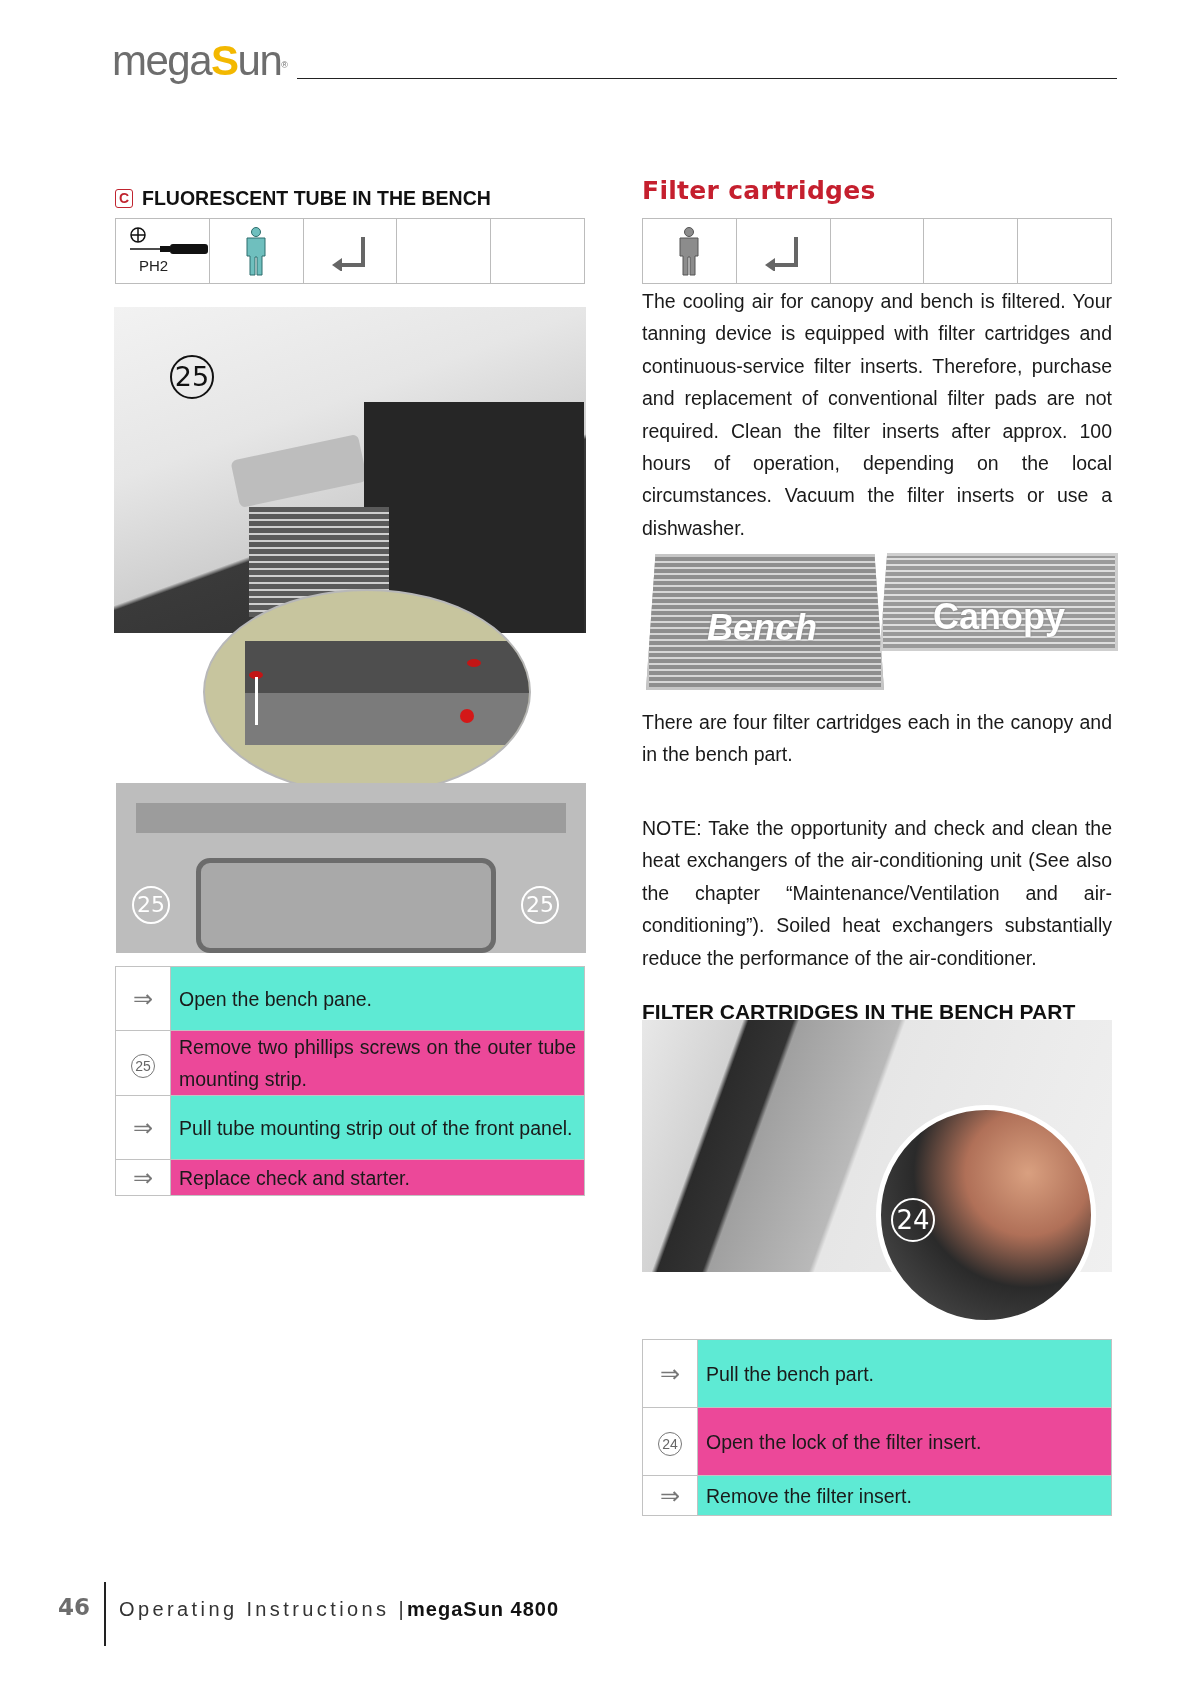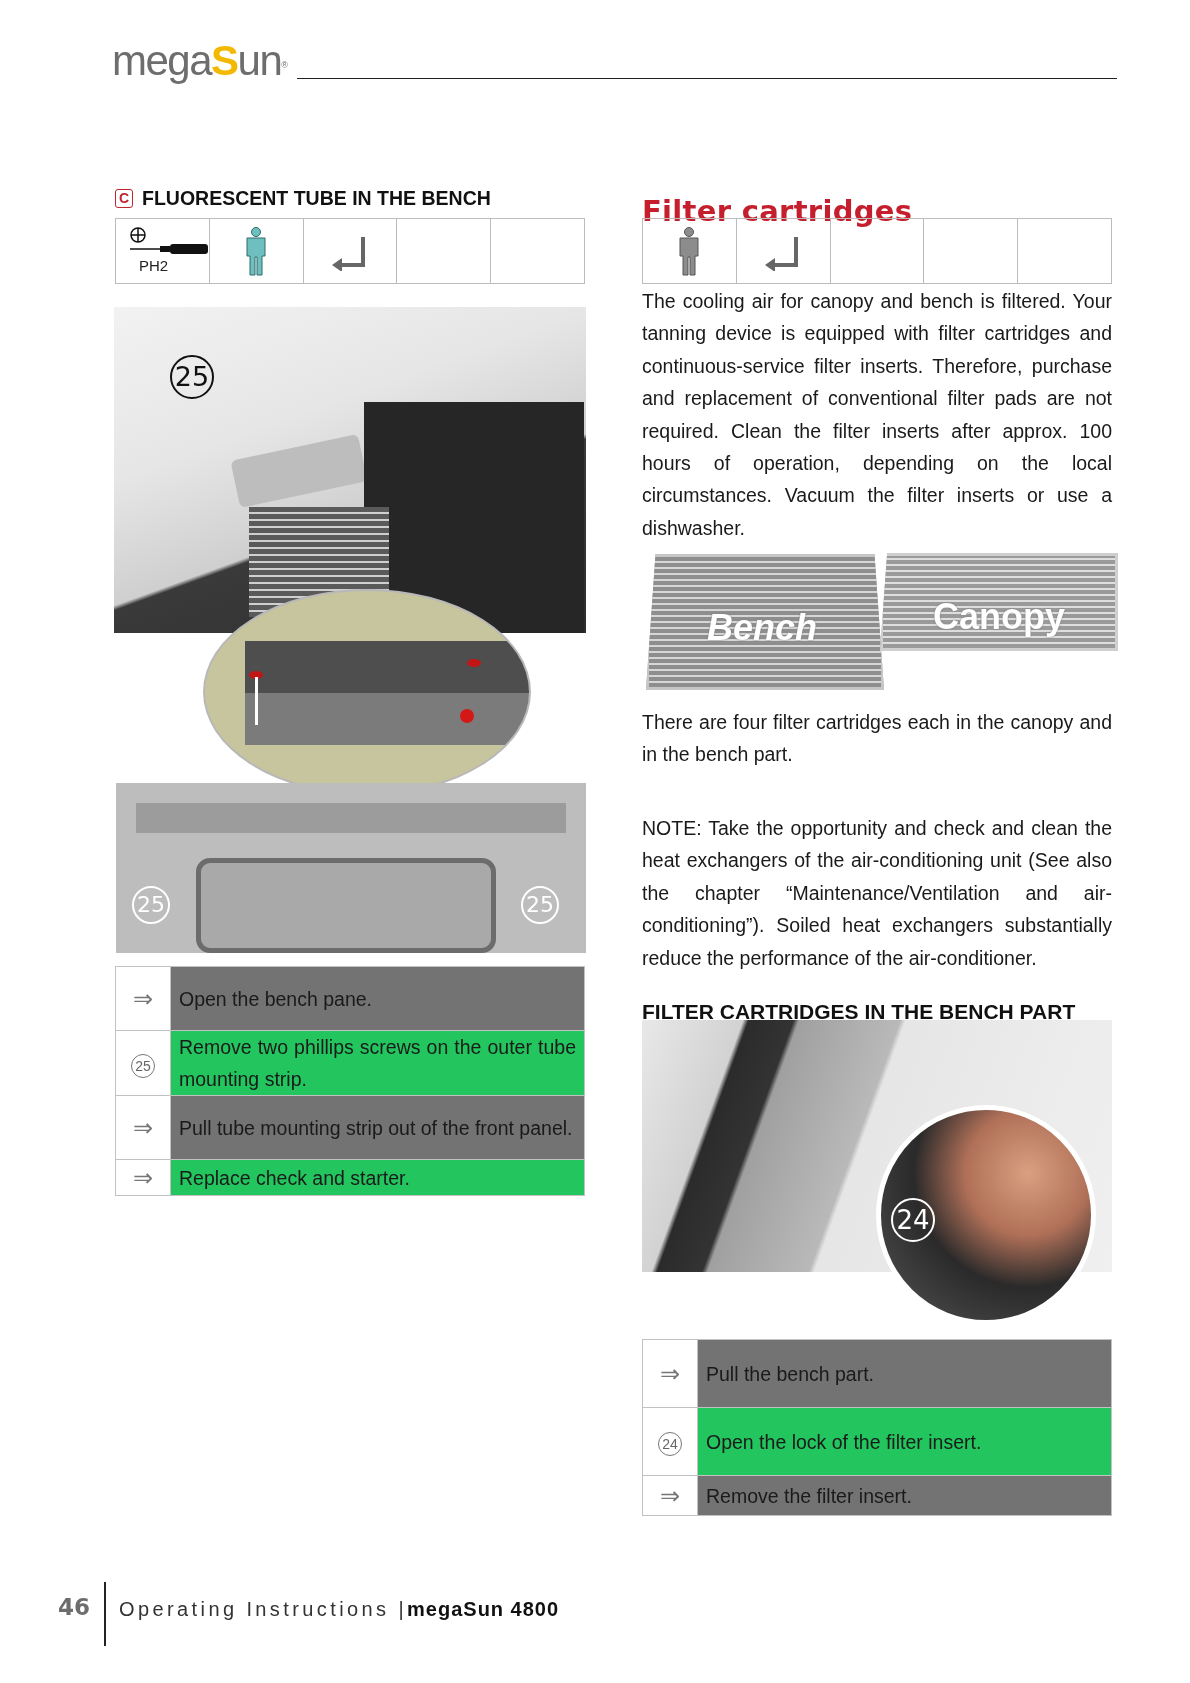--- a/index.html
+++ b/index.html
@@ -9,21 +9,21 @@
 
   
   .logo { left:112px; top:36px; font-family:Liberation Sans, sans-serif; font-size:42px; color:#6d6d6d; letter-spacing:-1.5px; line-height:50px; }
   .logo .s { color:#f3b800; font-weight:bold; }
   .logo .reg { font-size:9px; vertical-align:top; position:relative; top:4px; letter-spacing:0; }
   .header-rule { left:297px; top:78px; width:820px; height:1px; background:#222; }
 
   
   .sec-c { left:115px; top:187px; font-weight:bold; font-size:19.5px; color:#111; display:flex; align-items:center; }
   .c-badge { width:16px; height:17px; border:1.5px solid #c0242f; border-radius:3px; color:#c0242f; font-size:14px; line-height:17px; text-align:center; margin-right:9px; font-weight:bold; }
-  .filter-title { left:642px; top:194px; font-family:"DejaVu Sans", sans-serif; font-weight:bold; font-size:29px; color:#c51f2e; letter-spacing:0.3px; }
+  .filter-title { left:642px; top:176px; font-family:"DejaVu Sans", sans-serif; font-weight:bold; font-size:25px; color:#c51f2e; letter-spacing:0.3px; }
 
   
   .strip { display:flex; border:1.5px solid #bcbcbc; height:66px; box-sizing:border-box; }
   .strip .cell { flex:1; border-right:1.5px solid #bcbcbc; position:relative; }
   .strip .cell:last-child { border-right:none; }
   .strip-left { left:115px; top:218px; width:470px; }
   .strip-right { left:642px; top:218px; width:470px; }
 
   .person { position:absolute; left:50%; top:8px; transform:translateX(-50%); }
   .return-arrow { position:absolute; left:50%; top:16px; transform:translateX(-50%); }
@@ -35,22 +35,22 @@
   .p1 { left:642px; top:285px; }
   .p2 { left:642px; top:706px; }
   .p3 { left:642px; top:812px; }
   .sub-heading { left:642px; top:1000px; font-weight:bold; font-size:21px; color:#111; }
 
   
   table.steps { border-collapse:collapse; position:absolute; font-size:19.5px; }
   table.steps td { border:1.5px solid #c2c2c2; padding:0; vertical-align:middle; }
   table.steps td.sym { width:54px; text-align:center; color:#777; font-size:24px; background:#fff; }
   table.steps td.txt { padding:0 8px 0 8px; line-height:32px; text-align:justify; }
-  table.steps tr.hl td.txt { background:#737373; }
-  table.steps tr td.txt { background:#22c55e; }
+  table.steps tr.hl td.txt { background:#5eead4; }
+  table.steps tr td.txt { background:#ec4899; }
   .circ-num { display:inline-block; width:22px; height:22px; border:1.2px solid #777; border-radius:50%; font-size:14px; line-height:22px; color:#666; text-align:center; }
 
   .steps-left { left:115px; top:966px; width:470px; }
   .steps-right { left:642px; top:1339px; width:470px; }
 
   
   .img-bench-photo { left:114px; top:307px; width:472px; height:326px; overflow:hidden; background:linear-gradient(160deg,#f2f2f2 0%,#e6e6e6 35%,#cfcfcf 60%,#3a3a3a 61%,#2d2d2d 100%); }
   .img-zoom-oval { left:203px; top:589px; width:324px; height:202px; border-radius:50%; background:#c7c59e; border:2px solid #b8b8b8; overflow:hidden; }
   .img-render { left:116px; top:783px; width:470px; height:170px; background:#bdbdbd; overflow:hidden; }
   .img-filter-bench { left:646px; top:554px; width:232px; height:130px; background:repeating-linear-gradient(0deg,#8e8e8e 0 4px,#d6d6d6 4px 6px), #aaa; border:3px solid #c6c6c6; clip-path:polygon(4% 0,96% 0,100% 100%,0 100%);font-style:italic; }

